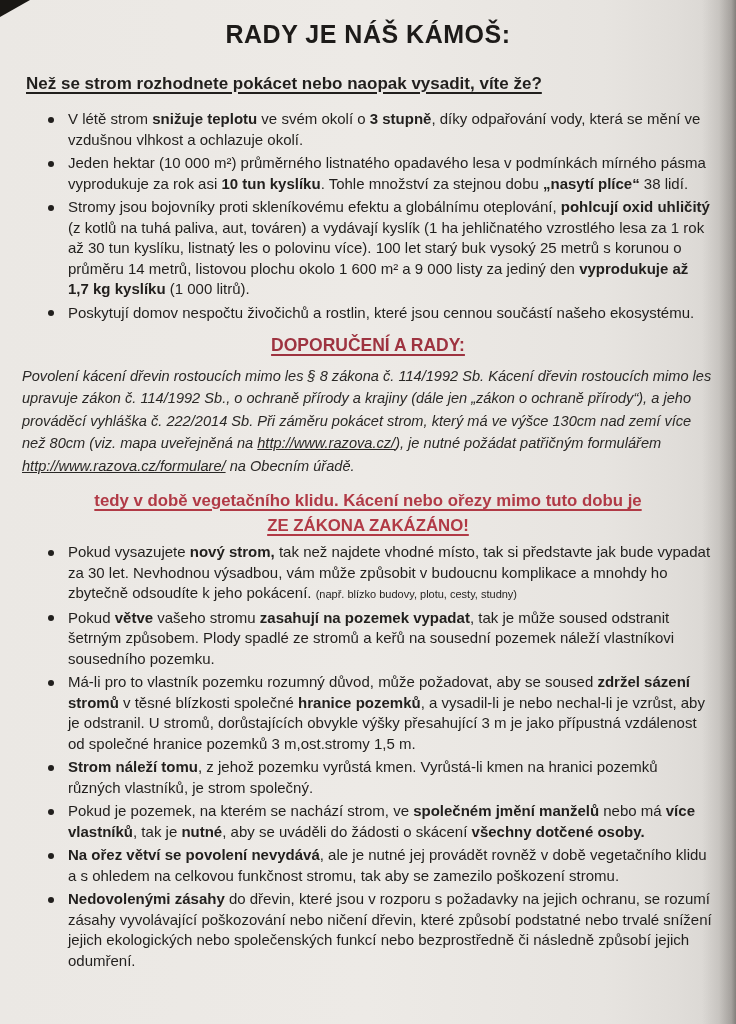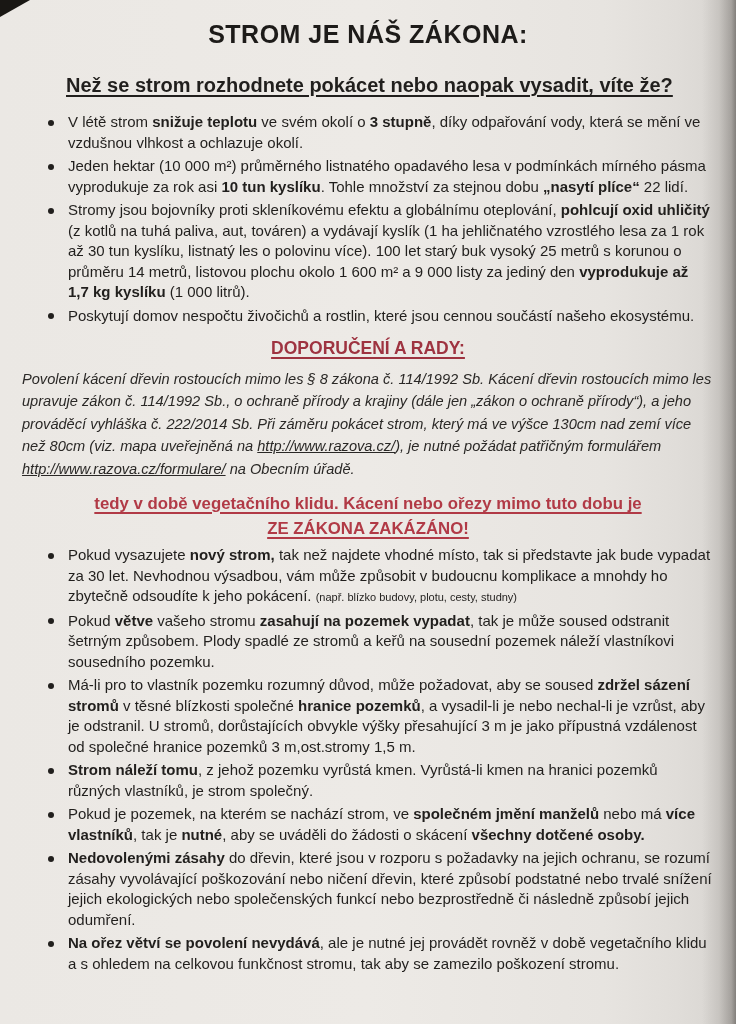--- a/index.html
+++ b/index.html
@@ -27,22 +27,22 @@
   .content{position:relative;padding:0 0 0 0;}
   h1.title{
     margin:20px 30px 0 30px;
     text-align:center;
     font-size:25px;
     letter-spacing:0.5px;
     font-weight:bold;
     color:#1d1b19;
   }
   h2.intro-heading{
-    margin:25px 30px 0 66px;
-    font-size:20px;
+    margin:25px 30px 0 26px;
+    font-size:17px;
     font-weight:bold;
     text-decoration:underline;
     text-decoration-thickness:2px;
     text-underline-offset:3px;
   }
   ul.bullets{
     margin:15px 24px 0 46px;
     padding:0;
     list-style:none;
   }
@@ -92,44 +92,44 @@
 </style>
 </head>
 <body>
 
 <div class="page">
   <div class="edge-shadow"></div>
   <div class="corner-artifact"></div>
 
   <div class="content">
 
-    <h1 class="title">STROM JE NÁŠ ZÁKONA:</h1>
+    <h1 class="title">RADY JE NÁŠ KÁMOŠ:</h1>
 
     <h2 class="intro-heading">Než se strom rozhodnete pokácet nebo naopak vysadit, víte že?</h2>
 
     <ul class="bullets">
       <li><span>V létě strom </span><span class="b">snižuje teplotu</span><span> ve svém okolí o </span><span class="b">3 stupně</span><span>, díky odpařování vody, která se mění ve vzdušnou vlhkost a ochlazuje okolí.</span></li>
-      <li><span>Jeden hektar (10 000 m²) průměrného listnatého opadavého lesa v podmínkách mírného pásma vyprodukuje za rok asi </span><span class="b">10 tun kyslíku</span><span>. Tohle množství za stejnou dobu </span><span class="b">„nasytí plíce“</span><span> 22 lidí.</span></li>
+      <li><span>Jeden hektar (10 000 m²) průměrného listnatého opadavého lesa v podmínkách mírného pásma vyprodukuje za rok asi </span><span class="b">10 tun kyslíku</span><span>. Tohle množství za stejnou dobu </span><span class="b">„nasytí plíce“</span><span> 38 lidí.</span></li>
       <li><span>Stromy jsou bojovníky proti skleníkovému efektu a globálnímu oteplování, </span><span class="b">pohlcují oxid uhličitý</span><span> (z kotlů na tuhá paliva, aut, továren) a vydávají kyslík (1 ha jehličnatého vzrostlého lesa za 1 rok až 30 tun kyslíku, listnatý les o polovinu více). 100 let starý buk vysoký 25 metrů s korunou o průměru 14 metrů, listovou plochu okolo 1 600 m² a 9 000 listy za jediný den </span><span class="b">vyprodukuje až 1,7 kg kyslíku</span><span> (1 000 litrů).</span></li>
       <li><span>Poskytují domov nespočtu živočichů a rostlin, které jsou cennou součástí našeho ekosystému.</span></li>
     </ul>
 
     <h3 class="advice-heading">DOPORUČENÍ A RADY:</h3>
 
     <p class="legal"><span>Povolení kácení dřevin rostoucích mimo les § 8 zákona č. 114/1992 Sb. Kácení dřevin rostoucích mimo les upravuje zákon č. 114/1992 Sb., o ochraně přírody a krajiny (dále jen „zákon o ochraně přírody“), a jeho prováděcí vyhláška č. 222/2014 Sb. Při záměru pokácet strom, který má ve výšce 130cm nad zemí více než 80cm (viz. mapa uveřejněná na </span><span class="u">http://www.razova.cz/</span><span>), je nutné požádat patřičným formulářem </span><span class="u">http://www.razova.cz/formulare/</span><span> na Obecním úřadě.</span></p>
 
     <div class="warning">
       <div>tedy v době vegetačního klidu. Kácení nebo ořezy mimo tuto dobu je</div>
       <div>ZE ZÁKONA ZAKÁZÁNO!</div>
     </div>
 
     <ul class="bullets advice">
       <li><span>Pokud vysazujete </span><span class="b">nový strom,</span><span> tak než najdete vhodné místo, tak si představte jak bude vypadat za 30 let. Nevhodnou výsadbou, vám může způsobit v budoucnu komplikace a mnohdy ho zbytečně odsoudíte k jeho pokácení. </span><span class="sm">(např. blízko budovy, plotu, cesty, studny)</span></li>
       <li><span>Pokud </span><span class="b">větve</span><span> vašeho stromu </span><span class="b">zasahují na pozemek vypadat</span><span>, tak je může soused odstranit šetrným způsobem. Plody spadlé ze stromů a keřů na sousední pozemek náleží vlastníkovi sousedního pozemku.</span></li>
       <li><span>Má-li pro to vlastník pozemku rozumný důvod, může požadovat, aby se soused </span><span class="b">zdržel sázení stromů</span><span> v těsné blízkosti společné </span><span class="b">hranice pozemků</span><span>, a vysadil-li je nebo nechal-li je vzrůst, aby je odstranil. U stromů, dorůstajících obvykle výšky přesahující 3 m je jako přípustná vzdálenost od společné hranice pozemků 3 m,ost.stromy 1,5 m.</span></li>
       <li><span class="b">Strom náleží tomu</span><span>, z jehož pozemku vyrůstá kmen. Vyrůstá-li kmen na hranici pozemků různých vlastníků, je strom společný.</span></li>
       <li><span>Pokud je pozemek, na kterém se nachází strom, ve </span><span class="b">společném jmění manželů</span><span> nebo má </span><span class="b">více vlastníků</span><span>, tak je </span><span class="b">nutné</span><span>, aby se uváděli do žádosti o skácení </span><span class="b">všechny dotčené osoby.</span></li>
+      <li><span class="b">Na ořez větví se povolení nevydává</span><span>, ale je nutné jej provádět rovněž v době vegetačního klidu a s ohledem na celkovou funkčnost stromu, tak aby se zamezilo poškození stromu.</span></li>
       <li><span class="b">Nedovolenými zásahy</span><span> do dřevin, které jsou v rozporu s požadavky na jejich ochranu, se rozumí zásahy vyvolávající poškozování nebo ničení dřevin, které způsobí podstatné nebo trvalé snížení jejich ekologických nebo společenských funkcí nebo bezprostředně či následně způsobí jejich odumření.</span></li>
-      <li><span class="b">Na ořez větví se povolení nevydává</span><span>, ale je nutné jej provádět rovněž v době vegetačního klidu a s ohledem na celkovou funkčnost stromu, tak aby se zamezilo poškození stromu.</span></li>
     </ul>
 
   </div>
 </div>
 
 </body></html>

